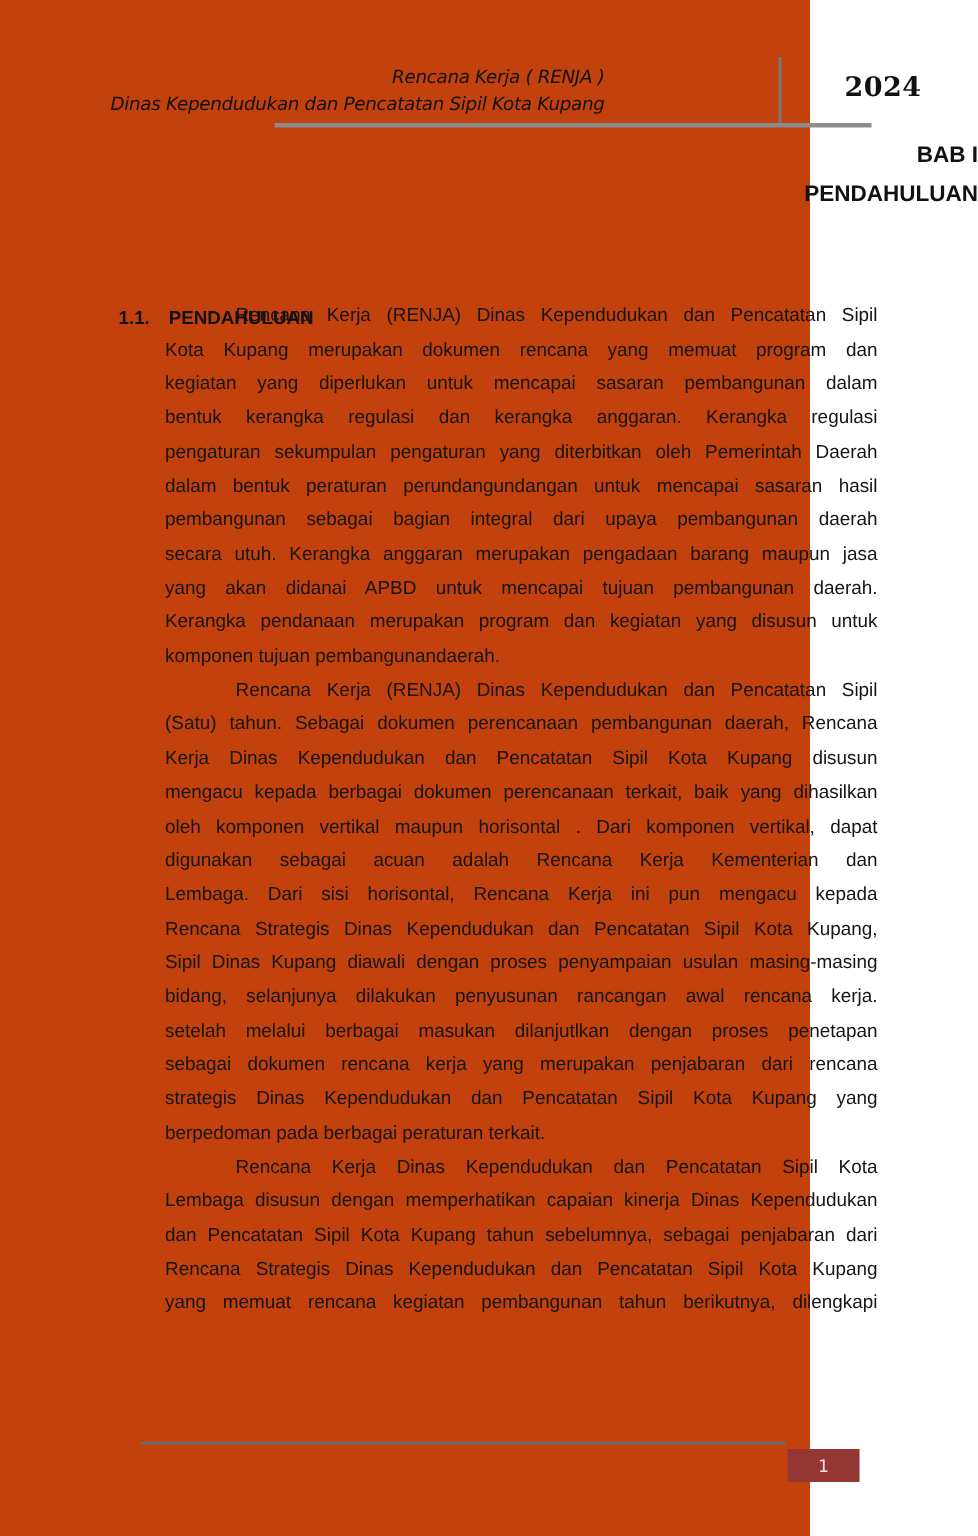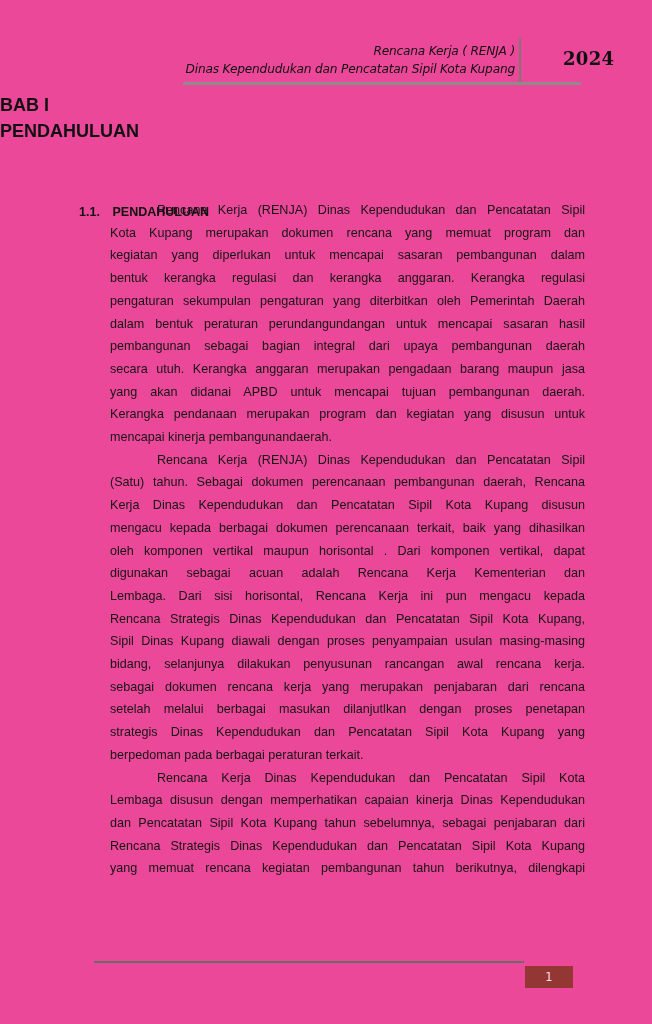--- a/index.html
+++ b/index.html
@@ -1,34 +1,34 @@
 <!DOCTYPE html>
 <html><head>
 <meta charset="utf-8">
 <style>
   html, body { margin: 0; padding: 0; background: #ffffff; }
   body { width: 652px; height: 1024px; position: relative; overflow: hidden; }
-  .page { position: absolute; left: 0; top: 0; width: 652px; height: 1024px; background: #ec4899; }
+  .page { position: absolute; left: 0; top: 0; width: 540px; height: 1024px; background: #c2410c; }
 
   .hdr-line1, .hdr-line2 {
     position: absolute; right: 137px; font-family: "DejaVu Sans", sans-serif;
     font-style: italic; font-size: 12.2px; color: #111; white-space: nowrap; letter-spacing: -0.2px;
   }
   .hdr-line1 { top: 44px; }
   .hdr-line2 { top: 62px; }
   .hdr-year {
     position: absolute; left: 528px; top: 48px; font-family: "DejaVu Serif", serif;
     font-weight: bold; font-size: 18px; color: #111; letter-spacing: 0.3px; margin-left: 35px;
   }
   .hdr-vline { position: absolute; left: 519px; top: 38px; width: 2px; height: 46px; background: #7a7a7a; }
   .hdr-hline { position: absolute; left: 183px; top: 82px; width: 398px; height: 3px; background: #8c8c8c; }
 
   .title {
-    position: absolute; left: 0; width: 652px; text-align: left;
-    font-family: "Liberation Sans", sans-serif; font-weight: bold; font-size: 18px; color: #111;
+    position: absolute; left: 0; width: 652px; text-align: right;
+    font-family: "Liberation Sans", sans-serif; font-weight: bold; font-size: 15px; color: #111;
   }
   .t1 { top: 95px; }
   .t2 { top: 121px; }
 
   .section-head {
     position: absolute; left: 79px; top: 161px; font-family: "Liberation Sans", sans-serif;
     font-weight: bold; font-size: 12.5px; color: #111; margin-top: 44px;
   }
   .section-head .num { display: inline-block; width: 30px; }
 
@@ -70,35 +70,35 @@
         <span class="line indent">Rencana Kerja (RENJA) Dinas Kependudukan dan Pencatatan Sipil</span>
         <span class="line">Kota Kupang merupakan dokumen rencana yang memuat program dan</span>
         <span class="line">kegiatan yang diperlukan untuk mencapai sasaran pembangunan dalam</span>
         <span class="line">bentuk kerangka regulasi dan kerangka anggaran. Kerangka regulasi</span>
         <span class="line">pengaturan sekumpulan pengaturan yang diterbitkan oleh Pemerintah Daerah</span>
         <span class="line">dalam bentuk peraturan perundangundangan untuk mencapai sasaran hasil</span>
         <span class="line">pembangunan sebagai bagian integral dari upaya pembangunan daerah</span>
         <span class="line">secara utuh. Kerangka anggaran merupakan pengadaan barang maupun jasa</span>
         <span class="line">yang akan didanai APBD  untuk mencapai tujuan pembangunan daerah.</span>
         <span class="line">Kerangka pendanaan merupakan program dan kegiatan yang disusun untuk</span>
-        <span class="line last">mencapai kinerja pembangunandaerah.</span>
+        <span class="line last">komponen tujuan pembangunandaerah.</span>
       </div>
       <div>
         <span class="line indent">Rencana Kerja (RENJA) Dinas Kependudukan dan Pencatatan Sipil</span>
         <span class="line">(Satu) tahun. Sebagai dokumen perencanaan pembangunan daerah, Rencana</span>
         <span class="line">Kerja Dinas Kependudukan dan Pencatatan Sipil Kota Kupang disusun</span>
         <span class="line">mengacu kepada berbagai dokumen perencanaan terkait, baik yang dihasilkan</span>
         <span class="line">oleh  komponen vertikal maupun horisontal . Dari komponen vertikal, dapat</span>
         <span class="line">digunakan sebagai  acuan  adalah  Rencana  Kerja  Kementerian  dan</span>
         <span class="line">Lembaga.  Dari sisi horisontal, Rencana Kerja ini pun mengacu kepada</span>
         <span class="line">Rencana Strategis  Dinas Kependudukan dan Pencatatan Sipil Kota Kupang,</span>
         <span class="line">Sipil Dinas Kupang diawali dengan proses penyampaian usulan masing-masing</span>
         <span class="line">bidang, selanjunya dilakukan penyusunan rancangan awal rencana kerja.</span>
+        <span class="line">setelah melalui berbagai masukan dilanjutlkan dengan proses penetapan</span>
         <span class="line">sebagai dokumen rencana kerja yang merupakan penjabaran dari rencana</span>
-        <span class="line">setelah melalui berbagai masukan dilanjutlkan dengan proses penetapan</span>
         <span class="line">strategis Dinas Kependudukan dan Pencatatan Sipil Kota Kupang yang</span>
         <span class="line last">berpedoman pada berbagai peraturan terkait.</span>
       </div>
       <div>
         <span class="line indent">Rencana Kerja Dinas Kependudukan dan Pencatatan Sipil Kota</span>
         <span class="line">Lembaga disusun dengan memperhatikan capaian kinerja Dinas Kependudukan</span>
         <span class="line">dan Pencatatan Sipil Kota Kupang tahun sebelumnya, sebagai penjabaran dari</span>
         <span class="line">Rencana Strategis Dinas Kependudukan dan Pencatatan Sipil Kota Kupang</span>
         <span class="line">yang memuat rencana kegiatan pembangunan tahun berikutnya, dilengkapi</span>
       </div>

